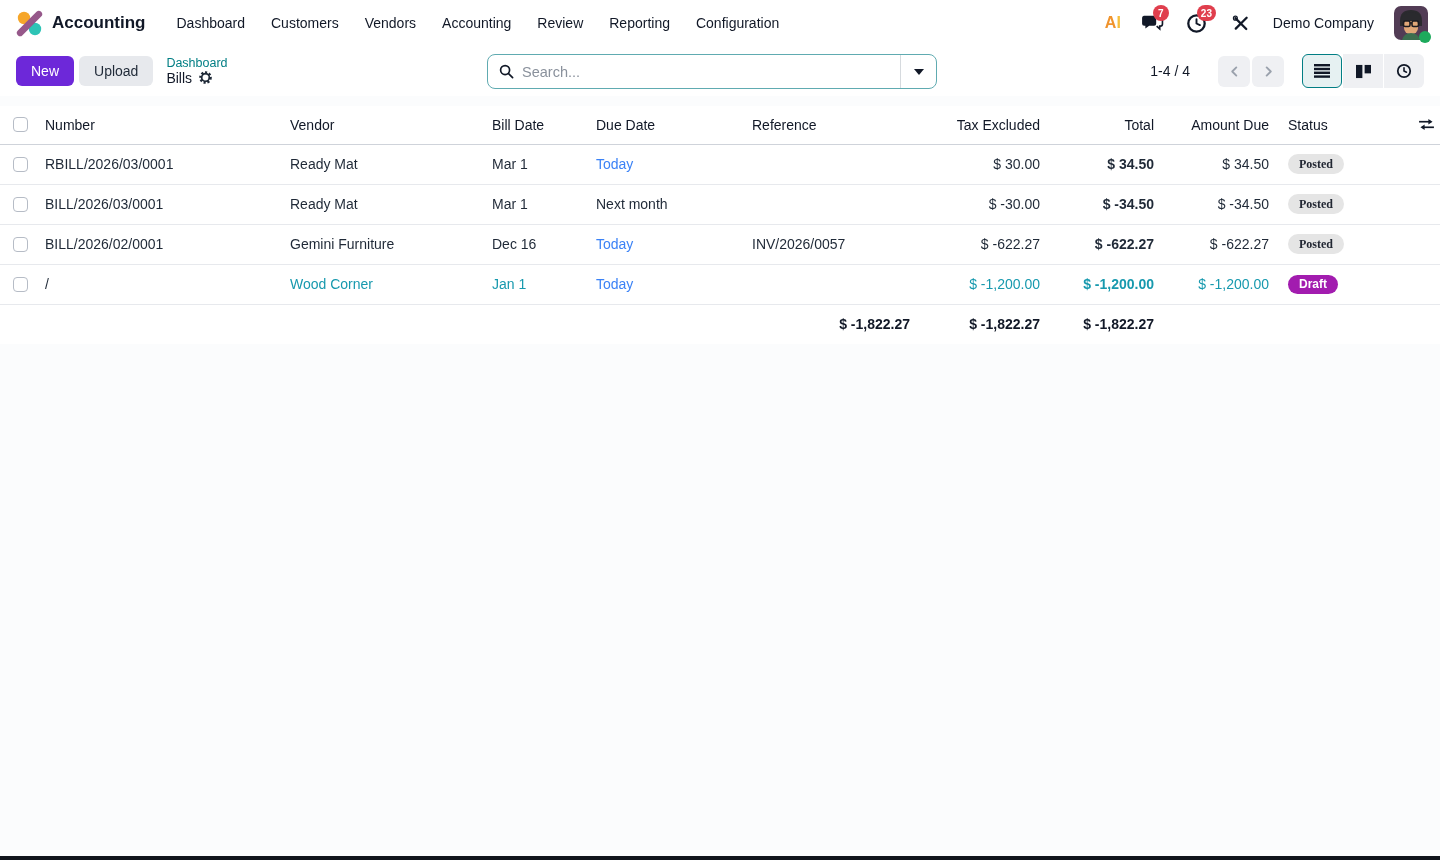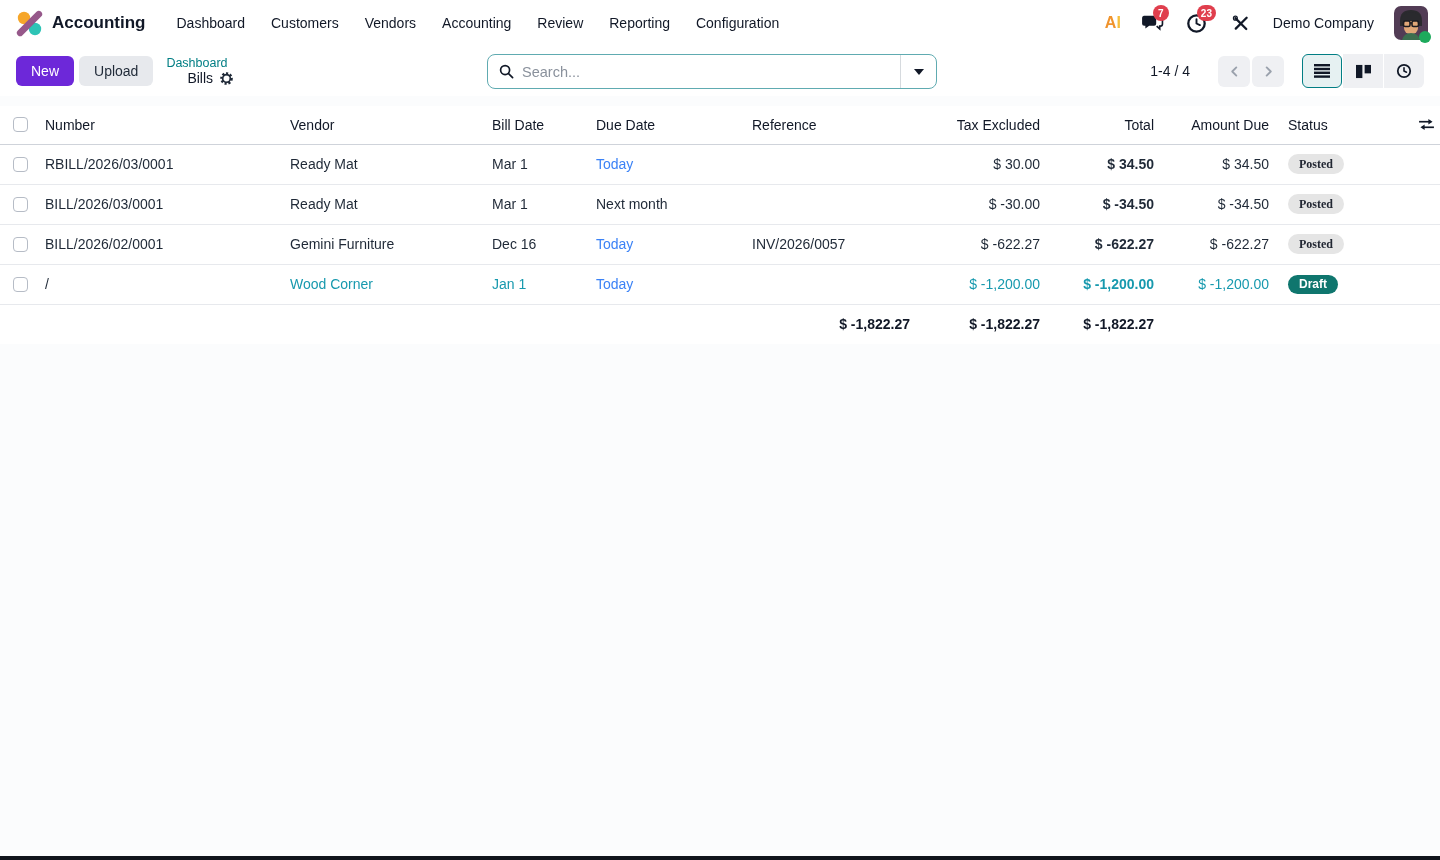--- a/index.html
+++ b/index.html
@@ -26,21 +26,21 @@
   .avatar-wrap { position:relative; width:34px; height:34px; cursor:pointer; }
   .avatar { width:34px; height:34px; border-radius:7px; overflow:hidden; display:block; }
   .presence-dot { position:absolute; right:-3px; bottom:-3px; width:12px; height:12px; border-radius:50%; background:#1daa5c; }
   
   .control-panel { position:relative; height:50px; display:flex; align-items:center; padding:0 16px; background:#fff; flex:0 0 auto; }
   .btn { border:none; border-radius:6px; font-size:14px; padding:7px 15px; cursor:pointer; font-family:inherit; }
   .btn-primary { background:#6d28d9; color:#fff; }
   .btn-secondary { background:#e7e9ed; color:#1f2937; margin-left:5px; }
   .breadcrumb { margin-left:13px; line-height:1.15; }
   .bc-parent { font-size:12.5px; color:#017e84; cursor:pointer; display:block; }
-  .bc-current { font-size:14px; color:#111827; display:flex; align-items:flex-end; gap:6px;margin-left:21px; }
+  .bc-current { font-size:14px; color:#111827; display:flex; align-items:flex-start; gap:6px; }
   .gear { cursor:pointer; display:inline-flex; }
   .searchbar { position:absolute; left:487px; top:8px; width:450px; height:35px;
     border:1px solid #60abb1; border-radius:8px; background:#fff; display:flex; align-items:center; }
   .search-main { flex:1; display:flex; align-items:center; gap:8px; padding:0 11px; height:100%; }
   .search-input { border:none; outline:none; flex:1; font-size:14.5px; font-family:inherit; color:#111827; background:transparent; }
   .search-input::placeholder { color:#8a919c; }
   .search-caret { width:36px; height:100%; border-left:1px solid #d6dade; display:flex; align-items:center; justify-content:center; cursor:pointer; }
   .caret-down { width:0; height:0; border-left:5px solid transparent; border-right:5px solid transparent; border-top:6px solid #111827; }
   .cp-right { margin-left:auto; display:flex; align-items:center; }
   .pager-text { font-size:14px; color:#111827; margin-right:28px; }
@@ -59,21 +59,21 @@
   td { height:40px; border-bottom:1px solid #e7e9ed; padding:0 6px; font-size:14px; color:#1f2937; background:#fff;margin-left:36px; }
   .num { text-align:right; }
   .col-check { padding:0; text-align:center; }
   .cb { width:15px; height:15px; border:1px solid #b6bcc6; border-radius:4px; background:#fff; margin:0 auto; cursor:pointer; }
   .c-number { padding-left:5px; }
   .th-number { padding-left:5px; }
   .c-status, .th-status { padding-left:13px; }
   .c-total { font-weight:700; }
   .badge { display:inline-block; padding:2.5px 11px; border-radius:20px; font-size:12px; font-weight:600; }
   .badge-posted { background:#e5e5e5; color:#222733;font-family:Liberation Serif, serif; }
-  .badge-draft { background:#0f766e; color:#fff; }
+  .badge-draft { background:#a21caf; color:#fff; }
   .warn { color:#3b82f6; }
   tr.draft .c-vendor, tr.draft .c-bill, tr.draft .num { color:#1799ae; }
   tr.totals td { border-bottom:none; font-weight:700; color:#111827; background:transparent; }
   .col-icon { padding:0 4px; text-align:center; }
   .bottom-edge { height:4px; background:#10141c; flex:0 0 auto; }
   svg { display:block; }
 </style>
 </head>
 <body>
 

